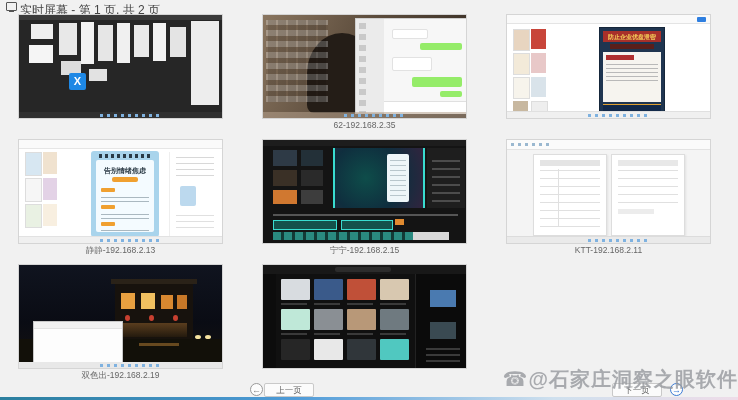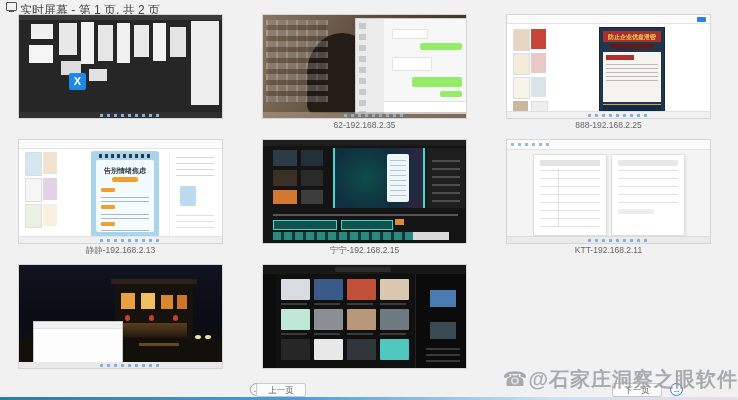--- a/index.html
+++ b/index.html
@@ -134,21 +134,20 @@
           <div class="a" style="left:3px;top:24px;width:58px;height:50px;background:#f6f4ef;">
             <div class="a" style="left:3px;top:3px;width:28px;height:5px;background:#b03030;"></div>
             <div class="a" style="left:3px;top:11px;width:52px;height:18px;background:repeating-linear-gradient(0deg,#b9b9b9 0 1px,transparent 1px 4px);"></div>
           </div>
           <div class="a" style="left:3px;top:76px;width:58px;height:6px;background:#12294a;border-top:1px solid #e0a030;"></div>
         </div>
         <div class="tb" style="background:#f0f0f0;border-top:1px solid #e0e0e0;">
             <span class="dots"></span>
           </div>
       </div>
-      <span class="cap">888-192.168.2.25</span>
     </div>
 
     <div class="cell">
       <div class="thumb" style="background:#fff;">
         <div class="a" style="left:0;top:0;width:205px;height:8px;background:#fafafa;border-bottom:1px solid #e6e6e6;"></div>
         <div class="a" style="left:4px;top:12px;width:36px;height:84px;">
           <div class="a" style="left:2px;top:0;width:15px;height:22px;background:#d7e7f2;border:1px solid #ddd;"></div>
           <div class="a" style="left:20px;top:0;width:14px;height:22px;background:#f0e2cf;"></div>
           <div class="a" style="left:2px;top:26px;width:15px;height:22px;background:#f6f6f6;border:1px solid #ddd;"></div>
           <div class="a" style="left:20px;top:26px;width:14px;height:22px;background:#e3d2e6;"></div>
@@ -247,20 +246,21 @@
         <div class="a" style="left:120px;top:78px;width:40px;height:3px;background:rgba(232,160,64,.4);"></div>
         <div class="a" style="left:176px;top:70px;width:6px;height:4px;background:#f4e2a0;border-radius:50%;"></div>
         <div class="a" style="left:186px;top:70px;width:6px;height:4px;background:#f4e2a0;border-radius:50%;"></div>
         <div class="a" style="left:14px;top:56px;width:88px;height:43px;background:#fdfdfd;border:1px solid #c8c8c8;">
           <div class="a" style="left:0;top:0;width:88px;height:6px;background:#f1f1f1;border-bottom:1px solid #e2e2e2;"></div>
         </div>
         <div class="tb" style="background:#e8e8e8;">
             <span class="dots"></span>
           </div>
       </div>
+      <span class="cap">双色出-192.168.2.19</span>
     </div>
 
     <div class="cell">
       <div class="thumb t9">
         <div class="a" style="left:0;top:0;width:205px;height:9px;background:#181818;">
           <div class="a" style="left:72px;top:2px;width:56px;height:5px;background:#2c2c2c;border-radius:2px;"></div>
         </div>
         <div class="a" style="left:0;top:9px;width:13px;height:96px;background:#0c0c0c;"></div>
         <div class="tile" style="left:18px;top:14px;background:#d8dce0;"></div>
         <div class="tile" style="left:51px;top:14px;background:#3a5a8a;"></div>
@@ -287,21 +287,21 @@
           <div class="a" style="left:14px;top:48px;width:26px;height:17px;background:#3a4a52;"></div>
           <div class="a" style="left:10px;top:74px;width:34px;height:14px;background:repeating-linear-gradient(0deg,#3a3a3a 0 2px,transparent 2px 6px);"></div>
         </div>
       </div>
       <span class="cap"></span>
     </div>
 
   </div>
 
   <div class="navcirc" id="prev-circ" style="left:250px;">←</div>
-  <div class="navbtn" id="prev-btn" style="left:256px;">上一页</div>
+  <div class="navbtn" id="prev-btn" style="left:264px;">上一页</div>
   <div class="navbtn" id="next-btn" style="left:612px;">下一页</div>
   <div class="navcirc" id="next-circ" style="left:670px;">→</div>
 
   <div id="wm">
     <span>☎</span><span>@石家庄洞察之眼软件</span>
   </div>
 
   <div id="bottomstrip"></div>
 </div>
 

